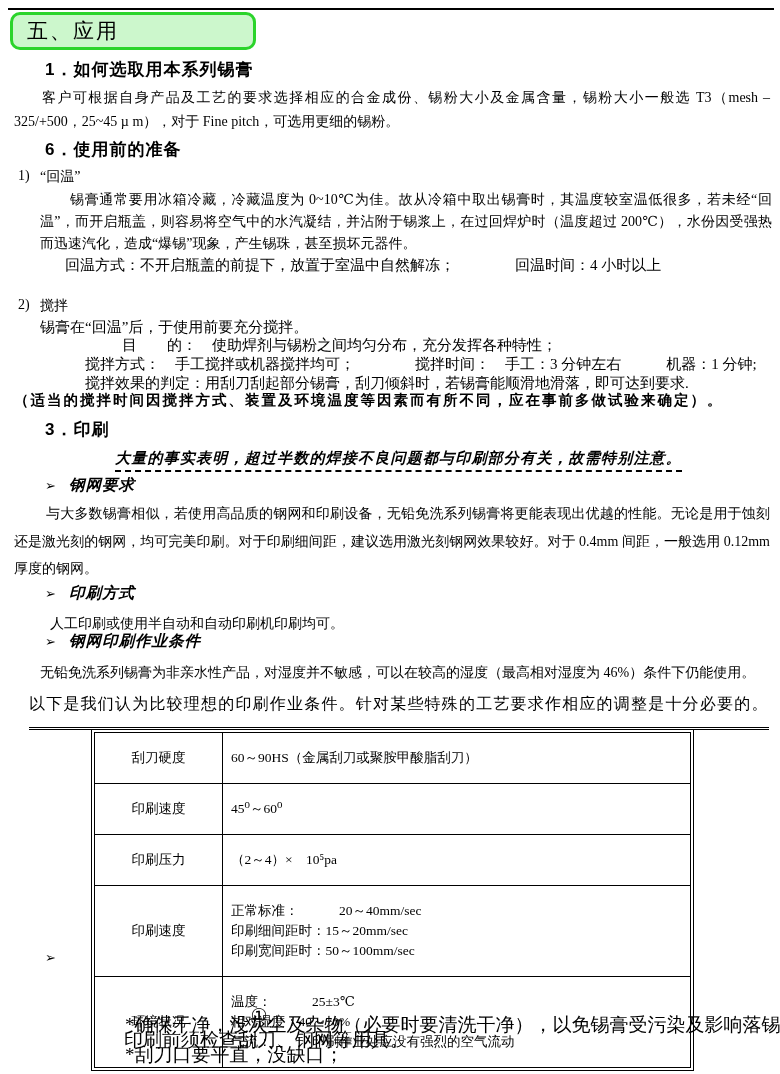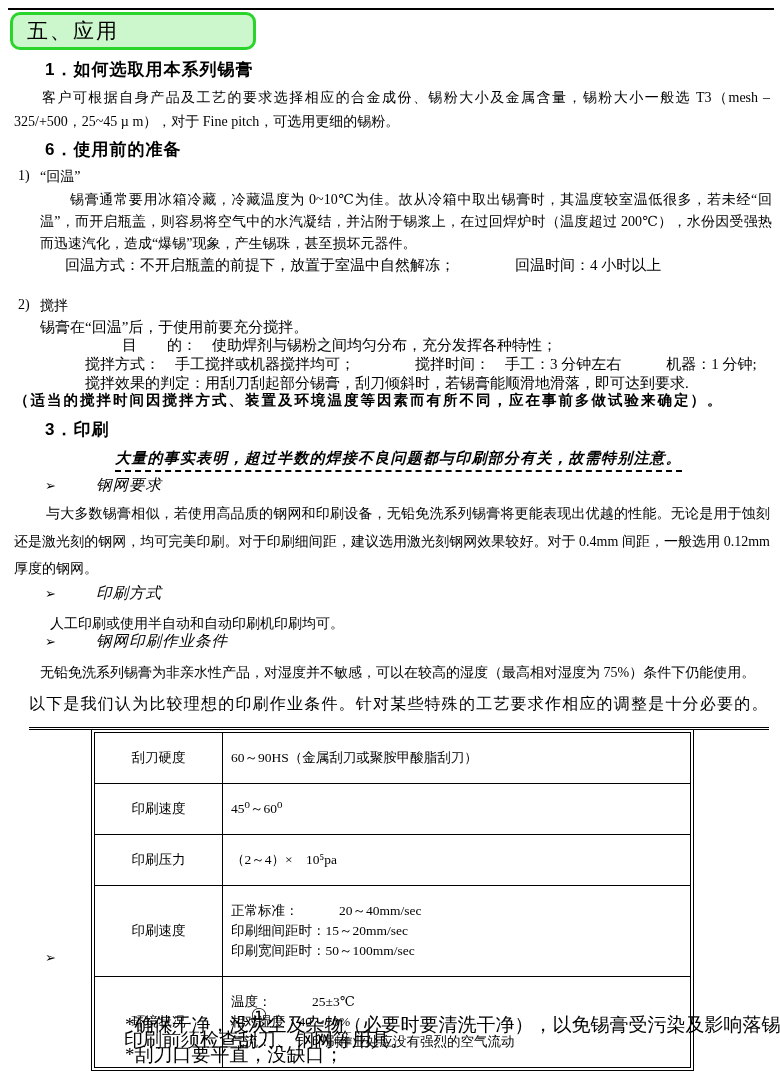--- a/index.html
+++ b/index.html
@@ -37,21 +37,21 @@
     letter-spacing:2px; white-space:nowrap;
   }
 
   .dashed-notice {
     top:449px; left:115px; font-size:15px; font-style:italic; font-weight:600;
     letter-spacing:1.2px; border-bottom:2px dashed #000; padding-bottom:2px;
   }
 
   .bullet-row { display:flex; align-items:baseline; left:45px; }
   .bullet-glyph { font-size:13px; margin-right:13px; }
-  .bullet-title { font-size:15.5px; font-weight:normal; font-style:italic; letter-spacing:1px;margin-left:27px; }
+  .bullet-title { font-size:15.5px; font-weight:bold; font-style:italic; letter-spacing:1px; }
 
   .bullet-body { left:14px; width:756px; line-height:27.5px; text-indent:32px; }
 
   .ideal-note {
     top:694px; left:14px; font-size:16px; letter-spacing:1.2px;
     border-bottom:3px double #000; padding-bottom:12px;margin-left:15px;
   }
 
   .tbl-outer { top:729px; left:91px; width:603px; border:1px solid #000; padding:2px; }
   table { width:100%; border-collapse:collapse; table-layout:fixed; }
@@ -109,21 +109,21 @@
   <div class="abs bullet-row" style="top:583px;">
     <span class="bullet-glyph">➢</span>
     <span class="bullet-title">印刷方式</span>
   </div>
   <div class="abs body-para bullet-body" style="top:610px; text-indent:36px;">人工印刷或使用半自动和自动印刷机印刷均可。</div>
 
   <div class="abs bullet-row" style="top:631px;">
     <span class="bullet-glyph">➢</span>
     <span class="bullet-title">钢网印刷作业条件</span>
   </div>
-  <div class="abs body-para bullet-body" style="top:659px; text-indent:26px;">无铅免洗系列锡膏为非亲水性产品，对湿度并不敏感，可以在较高的湿度（最高相对湿度为 75%）条件下仍能使用。</div>
+  <div class="abs body-para bullet-body" style="top:659px; text-indent:26px;">无铅免洗系列锡膏为非亲水性产品，对湿度并不敏感，可以在较高的湿度（最高相对湿度为 46%）条件下仍能使用。</div>
 
   <div class="abs ideal-note">以下是我们认为比较理想的印刷作业条件。针对某些特殊的工艺要求作相应的调整是十分必要的。</div>
 
   <div class="abs tbl-outer">
     <table>
       <tbody>
           <tr class="r1">
         <td class="lbl">刮刀硬度</td>
         <td class="val">
               <div>60～90HS（金属刮刀或聚胺甲酸脂刮刀）</div>

